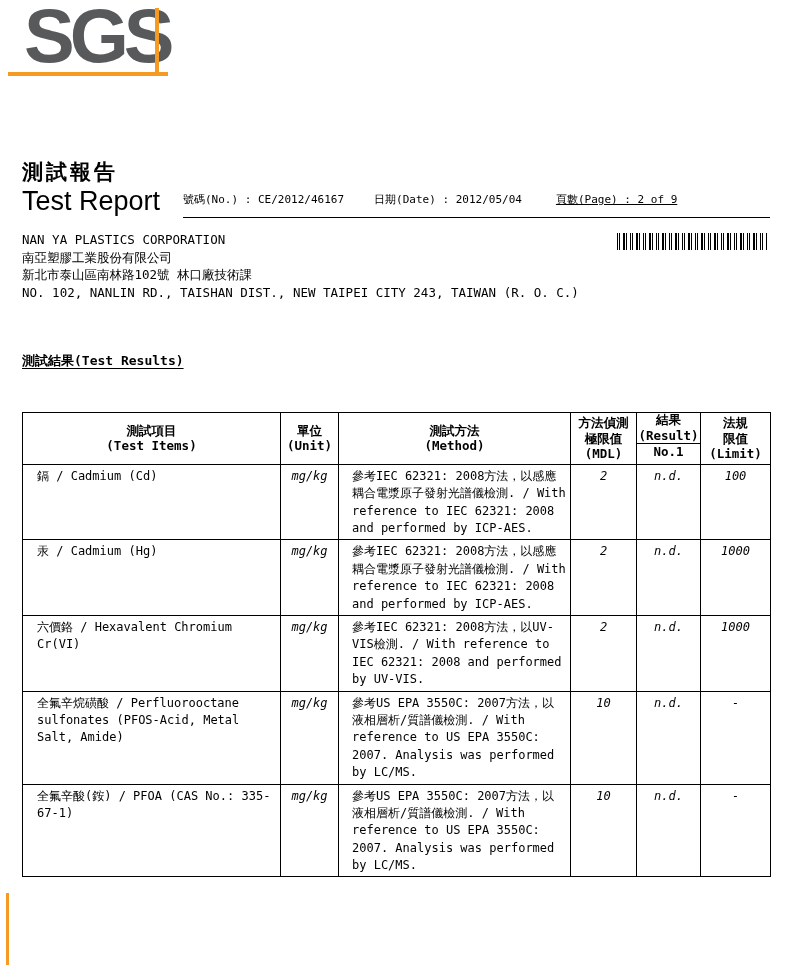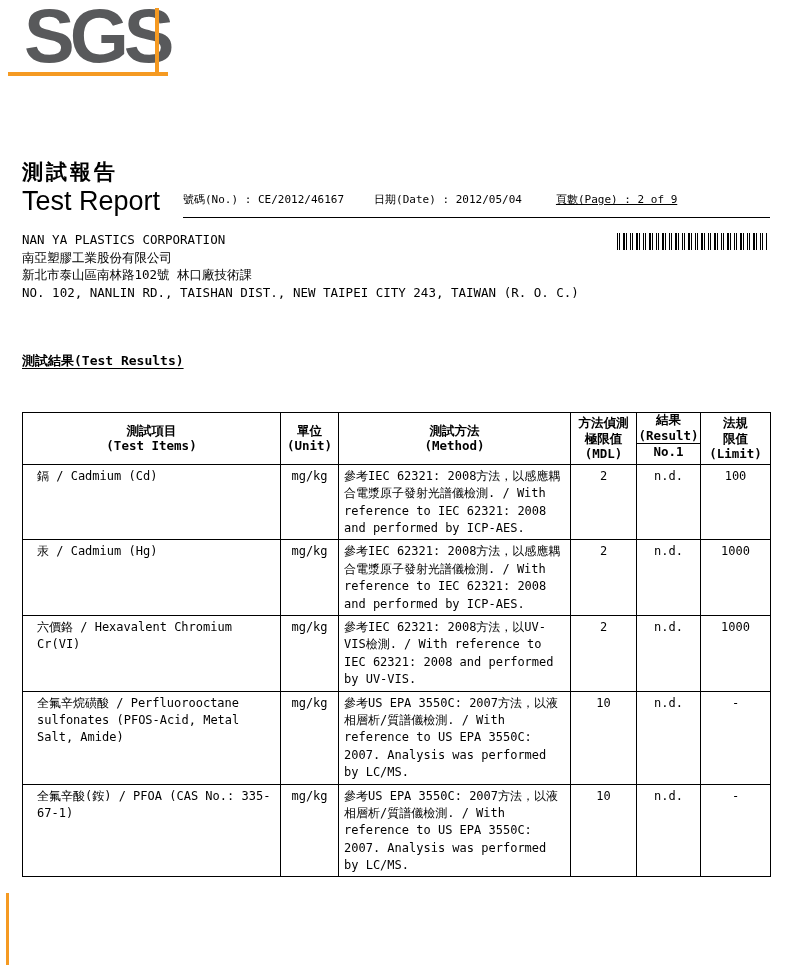--- a/index.html
+++ b/index.html
@@ -78,23 +78,23 @@
   }
   .results-table th, .results-table td { border:1px solid #000; }
   .results-table thead th {
     font-weight:bold; font-size:12.5px; line-height:1.25;
     height:48px; text-align:center; padding:2px 1px;
   }
   .results-table td {
     vertical-align:top; line-height:1.45; padding:3px 5px 2px;
     word-wrap:break-word;
   }
-  td.td-c { text-align:center; padding-left:1px; padding-right:1px; }
+  td.td-c { text-align:center; padding-left:1px; padding-right:1px;font-style:italic; }
   td.td-item { padding-left:14px; }
-  td.td-method { padding-left:5px; padding-right:4px; }
+  td.td-method { padding-left:13px; padding-right:4px; }
 
   .result-th { padding:0 !important; vertical-align:top; }
   .result-top {
     height:31px; display:flex; flex-direction:column; justify-content:center;
     border-bottom:1px solid #000;
   }
   .result-sub { height:16px; line-height:16px; }
 </style>
 </head>
 <body>

